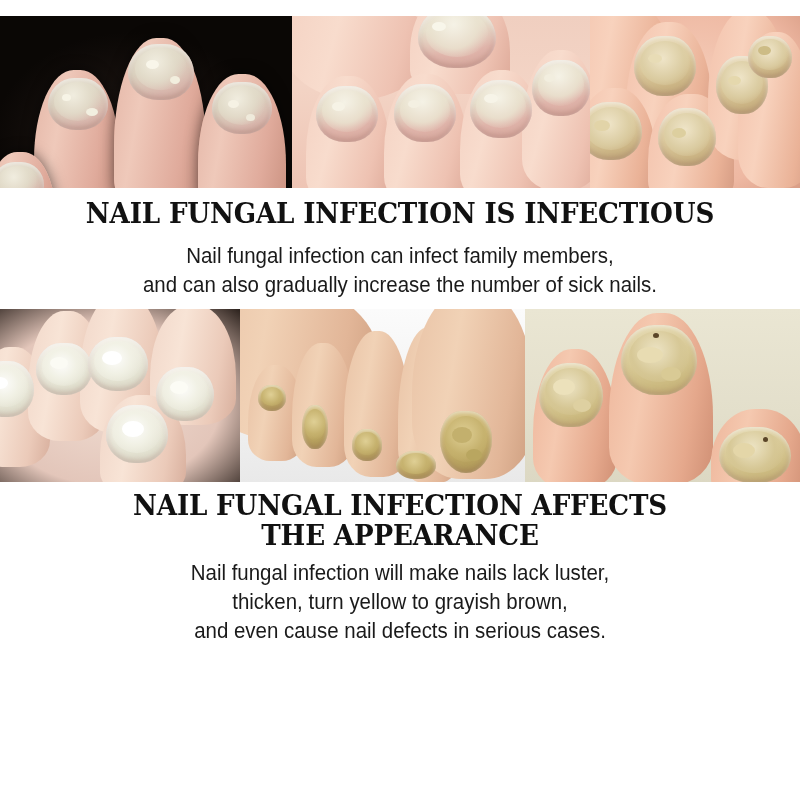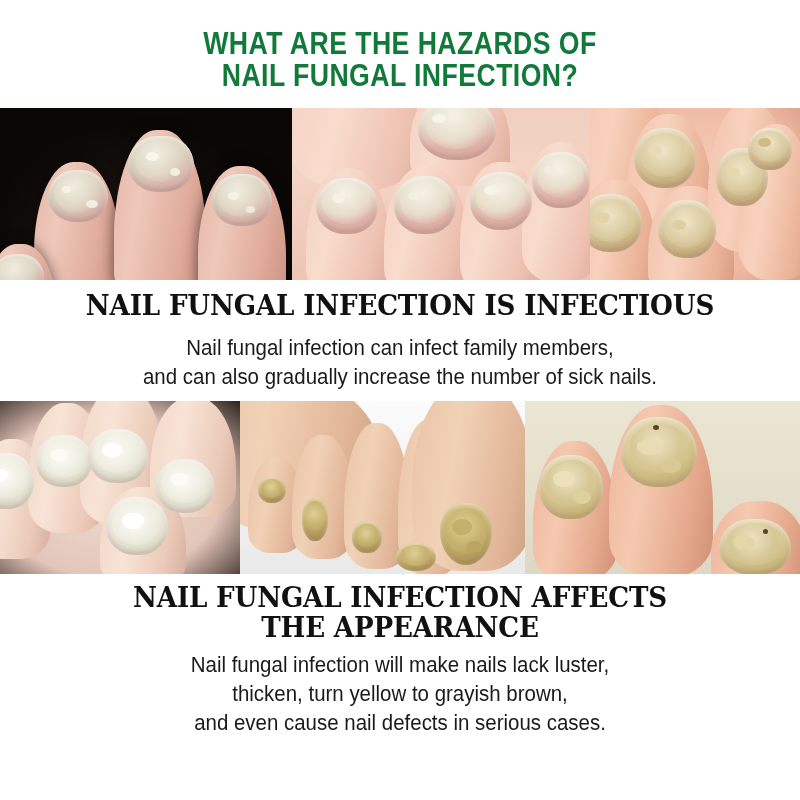--- a/index.html
+++ b/index.html
@@ -173,24 +173,20 @@
   }
   .r2p3 .n::after {
     background:radial-gradient(circle at 45% 40%, #f0e8cc 0%, #d6c795 55%, rgba(200,180,125,0) 82%);
   }
 </style>
 </head>
 <body>
 
 <div class="poster">
 
-  <div class="title-block">
-    <div class="title-line">WHAT ARE THE HAZARDS OF</div>
-    <div class="title-line">NAIL FUNGAL INFECTION?</div>
-  </div>
 
   <div class="photo-row row1">
 
     <div class="photo p1 r1p1">
       <div class="vign"></div>
       <div class="finger f" style="left:34px;  top:54px;  width:86px; height:150px;"></div>
       <div class="finger f" style="left:114px; top:22px;  width:92px; height:180px;"></div>
       <div class="finger f" style="left:198px; top:58px;  width:88px; height:150px;"></div>
       <div class="finger f" style="left:-16px; top:136px; width:72px; height:110px;"></div>
       <div class="nail n" style="left:48px;  top:62px;  width:60px; height:52px;"></div>

